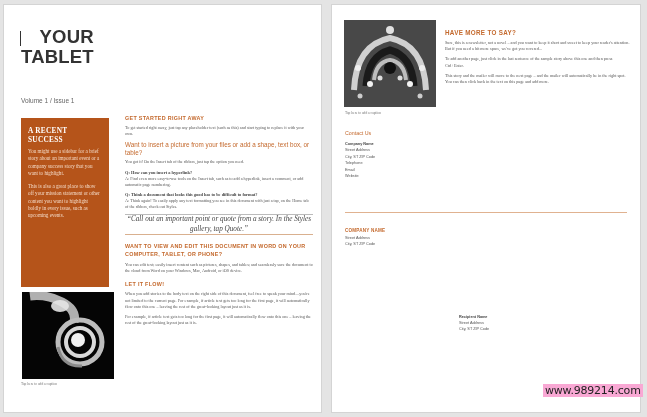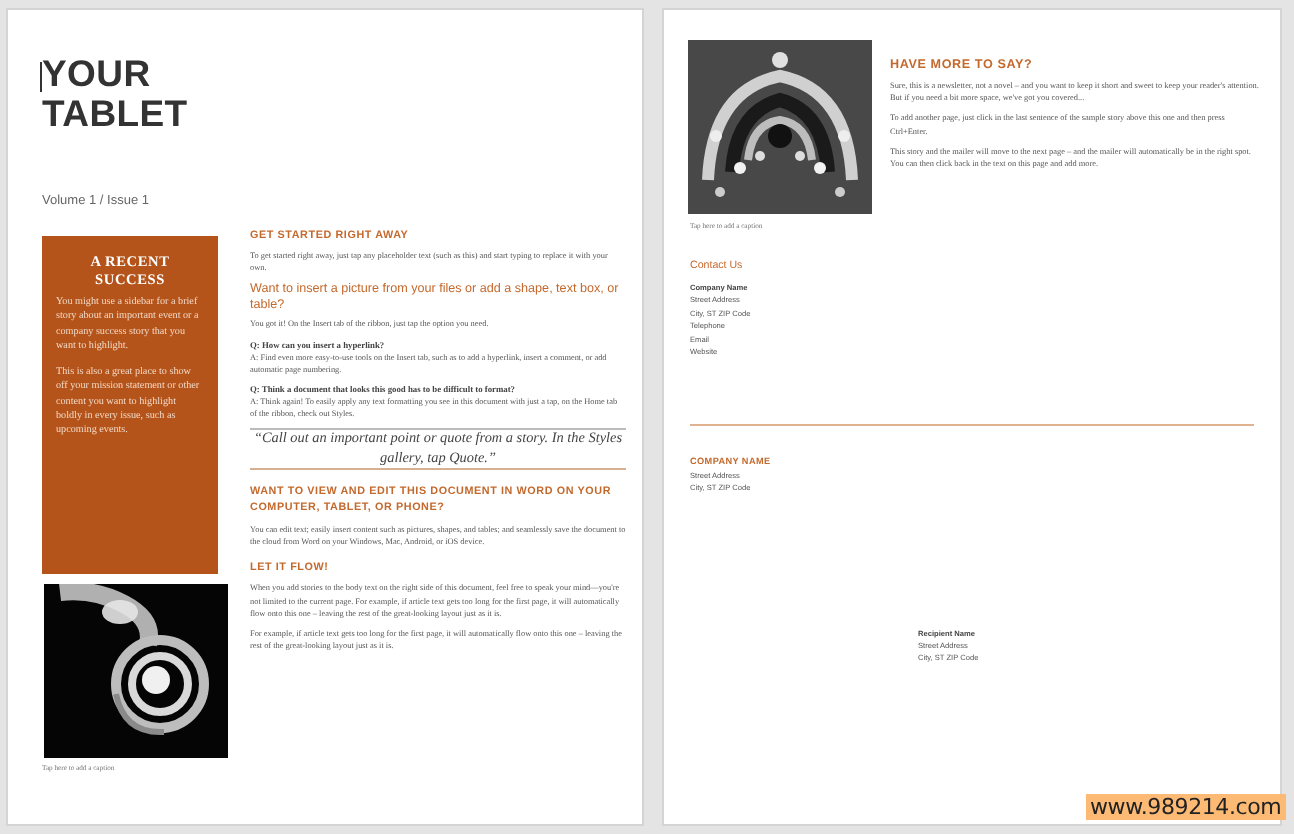--- a/index.html
+++ b/index.html
@@ -4,26 +4,26 @@
 <style>
   * { box-sizing: border-box; margin: 0; padding: 0; }
   html, body { width: 647px; height: 417px; overflow: hidden; }
   body { background: #e4e4e4; position: relative; font-family: "Liberation Serif", serif; color: #444; }
 
   .page { position: absolute; background: #fff; border: 1px solid #d4d4d4; }
   #page-left { left: 3px; top: 4px; width: 319px; height: 409px; }
   #page-right { left: 331px; top: 4px; width: 310px; height: 409px; }
 
   .mast-title { position: absolute; left: 17px; top: 22px; font-family: "Liberation Sans", sans-serif; font-weight: bold; font-size: 18.5px; line-height: 19.5px; color: #333; letter-spacing: 0.2px; }
-  .mast-title .line { display: block; }
+  .mast-title .line { display: block; text-align: right; }
   .cursor { position: absolute; left: 16px; top: 26px; width: 1px; height: 15px; background: #333; }
   .volume { position: absolute; left: 17px; top: 92px; font-family: "Liberation Sans", sans-serif; font-size: 6.5px; color: #666; }
 
   .sidebar-box { position: absolute; left: 17px; top: 113px; width: 88px; height: 169px; background: #b5541a; padding: 8px 7px; color: #fbe7d9; }
-  .sidebar-box h3 { font-family: "Liberation Serif", serif; font-size: 7.3px; font-weight: bold; color: #fff; letter-spacing: 0.3px; margin-bottom: 4px; text-align: center; }
+  .sidebar-box h3 { font-family: "Liberation Serif", serif; font-size: 7.3px; font-weight: bold; color: #fff; letter-spacing: 0.3px; margin-bottom: 4px; }
   .sidebar-box p { font-size: 5.1px; line-height: 7.3px; color: #f3d9c6; margin-bottom: 6px; }
 
   .photo-left { position: absolute; left: 18px; top: 287px; width: 92px; height: 87px; background: #000; overflow: hidden; }
   .caption { position: absolute; font-size: 3.6px; color: #777; }
 
   .col { position: absolute; left: 121px; top: 110px; width: 188px; }
   .h-orange { font-family: "Liberation Sans", sans-serif; font-weight: bold; color: #c4692d; font-size: 5.4px; letter-spacing: 0.3px; margin-bottom: 4px; }
   .h-sub { font-family: "Liberation Sans", sans-serif; color: #c4692d; font-size: 6.3px; line-height: 7.5px; margin-bottom: 3px; }
   .body { font-size: 4.2px; line-height: 6.2px; color: #555; margin-bottom: 4px; }
   .q { font-size: 4.4px; font-weight: bold; color: #444; line-height: 6px; }
@@ -39,21 +39,21 @@
   .contact .row.bold { font-weight: bold; color: #444; }
 
   .divider { position: absolute; left: 13px; top: 207px; width: 282px; height: 1px; background: #e0b290; }
   .return { position: absolute; left: 13px; top: 223px; font-family: "Liberation Sans", sans-serif; }
   .return .title { font-size: 4.6px; font-weight: bold; color: #c4692d; margin-bottom: 2px; letter-spacing: 0.2px; }
   .return .row { font-size: 3.8px; line-height: 6.2px; color: #555; }
   .recipient { position: absolute; left: 127px; top: 309px; font-family: "Liberation Sans", sans-serif; }
   .recipient .row { font-size: 3.8px; line-height: 6.2px; color: #555; }
   .recipient .row.bold { font-weight: bold; color: #444; }
 
-  .watermark { position: absolute; left: 543px; top: 397px; font-family: "DejaVu Sans", sans-serif; font-size: 11px; color: #222; background: #fdba74; padding: 0 2px; letter-spacing: -0.2px; }
+  .watermark { position: absolute; left: 543px; top: 384px; font-family: "DejaVu Sans", sans-serif; font-size: 11px; color: #222; background: #f9a8d4; padding: 0 2px; letter-spacing: -0.2px; }
 </style>
 </head>
 <body>
 
 <div id="page-left" class="page">
   <div class="cursor"></div>
   <div class="mast-title">
     <span class="line">YOUR</span>
     <span class="line">TABLET</span>
   </div>

